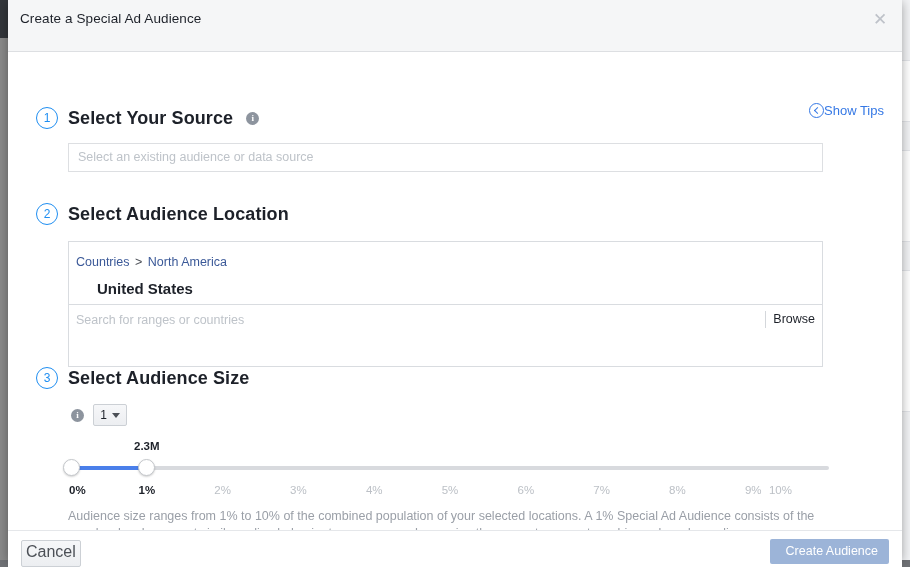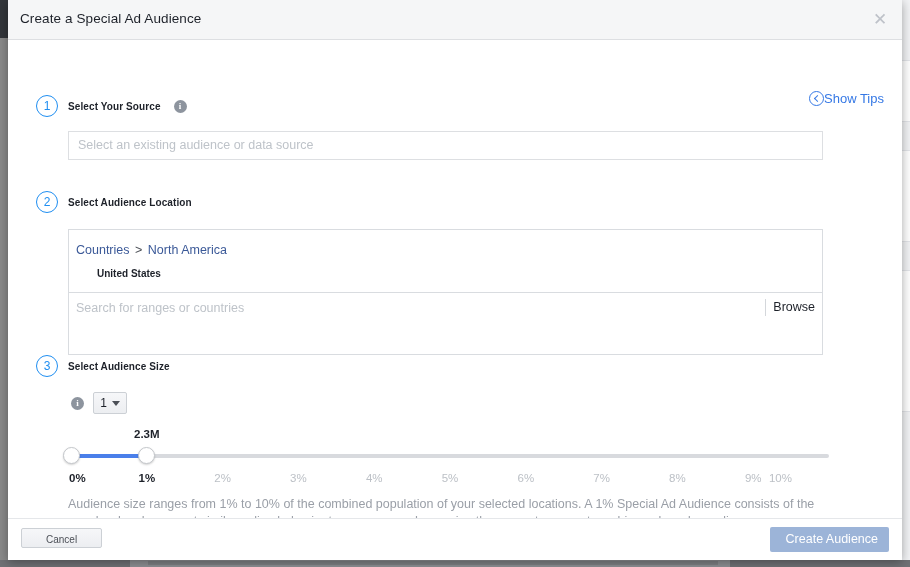--- a/index.html
+++ b/index.html
@@ -71,21 +71,21 @@
     width: 894px;
     height: 560px;
     background: #ffffff;
     box-shadow: 0 2px 10px rgba(0,0,0,.35);
     box-sizing: border-box;
   }
 
   
   .modal-header {
     position: relative;
-    height: 40px;
+    height: 52px;
     background: #f5f6f7;
     border-bottom: 1px solid #dddfe2;
     box-sizing: border-box;
   }
   .modal-title {
     position: absolute;
     left: 12px;
     top: 11px;
     font-size: 13.5px;
     color: #1d2129;
@@ -154,21 +154,21 @@
     border-radius: 50%;
     color: #1f8ef1;
     font-size: 12px;
     display: flex;
     align-items: center;
     justify-content: center;
     box-sizing: border-box;
     flex: none;
   }
   .step-title {
-    font-size: 10px;
+    font-size: 18px;
     font-weight: bold;
     color: #1d2129;
     letter-spacing: .1px;
   }
   .info-icon {
     display: inline-block;
     width: 13px; height: 13px;
     border-radius: 50%;
     background: #8d949e;
     color: #ffffff;
@@ -216,21 +216,21 @@
     position: absolute;
     left: 7px; top: 13px;
     font-size: 12.5px;
     color: #3b5998;
   }
   .breadcrumb .sep { color: #4b4f56; margin: 0 2px; }
   .breadcrumb a { color: #3b5998; text-decoration: none; cursor: pointer; }
   .loc-selected {
     position: absolute;
     left: 28px; top: 38px;
-    font-size: 10px;
+    font-size: 15px;
     font-weight: bold;
     color: #1d2129;
   }
   .loc-search-row {
     position: relative;
     height: 32px;
   }
   .loc-search-ph {
     position: absolute;
     left: 7px; top: 8px;
@@ -353,26 +353,26 @@
   
   .modal-footer {
     position: relative;
     height: 41px;
     background: #ffffff;
     border-top: 1px solid #e5e7ea;
   }
   .cancel-btn {
     position: absolute;
     left: 13px; top: 9px;
-    height: 20px;
-    padding: 0 24px;
+    height: 27px;
+    padding: 0 4px;
     border: 1px solid #ccd0d5;
     border-radius: 2px;
     background: linear-gradient(#f6f7f9, #eceef1);
-    font-size: 10px;
+    font-size: 16px;
     color: #4b4f56;
     line-height: 21px;
     cursor: pointer;
     box-sizing: border-box;
   }
   .create-btn {
     position: absolute;
     right: 13px; top: 8px;
     height: 25px;
     padding: 0 11px;

